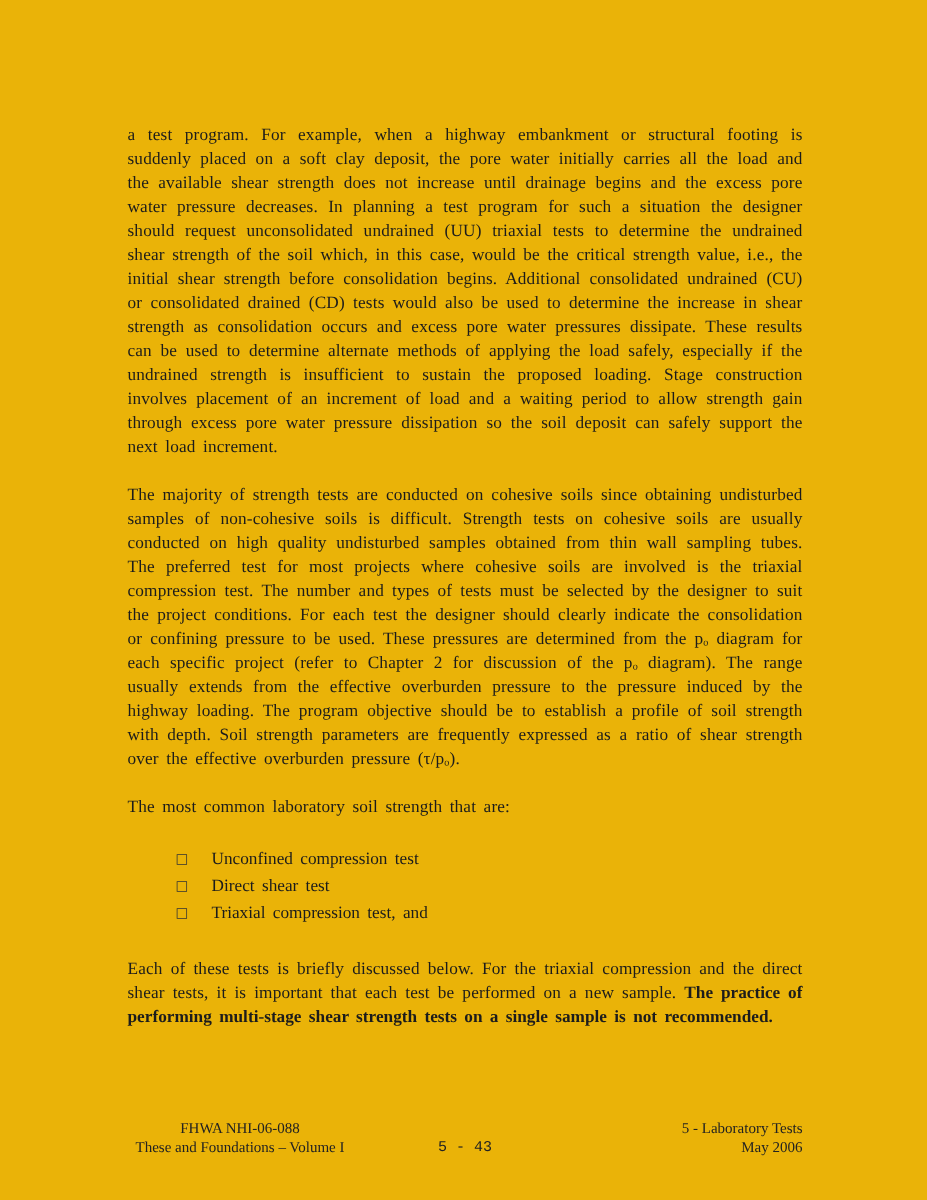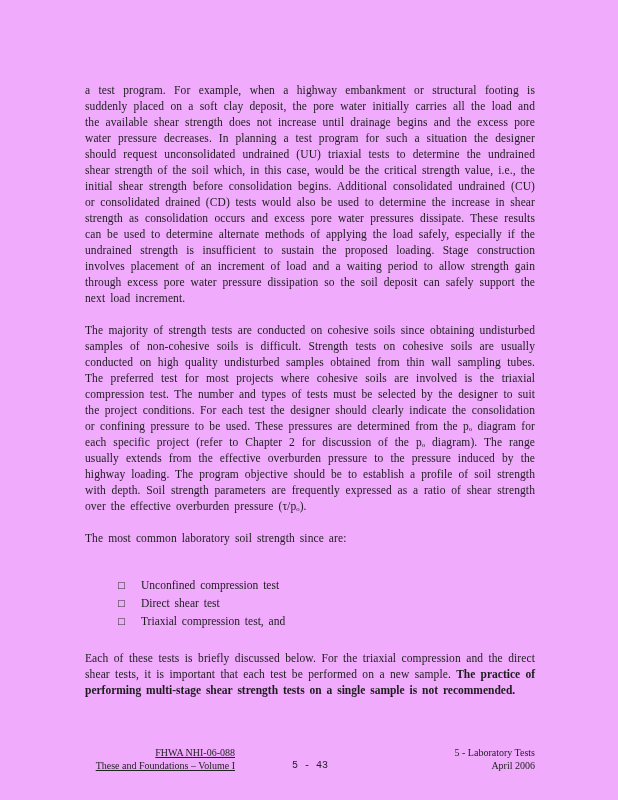--- a/index.html
+++ b/index.html
@@ -6,21 +6,21 @@
   html, body { width: 618px; height: 800px; }
   body {
     background: #efefee;
     font-family: "Liberation Serif", "DejaVu Serif", serif;
     -webkit-font-smoothing: antialiased;
   }
   .page {
     position: relative;
     width: 618px;
     height: 800px;
-    background: #f0abfc;
+    background: #eab308;
     color: #1c1c1c;
     overflow: hidden;
   }
   .content {
     position: absolute;
     top: 82px;
     left: 85px;
     right: 83px;
   }
   .body-text {
@@ -32,21 +32,21 @@
     letter-spacing: 0.1px;
     margin-bottom: 16px;
   }
   .body-text strong {
     font-weight: bold;
     letter-spacing: 0;
   }
   .lead-in { margin-top: 8px; }
   .bullet-list {
     list-style: none;
-    margin: 30px 0 20px 32px;
+    margin: 18px 0 20px 32px;
   }
   .bullet-list li {
     font-size: 11.5px;
     line-height: 18px;
     word-spacing: 2px;
   }
   .bullet {
     display: inline-block;
     width: 24px;
     font-size: 9px;
@@ -61,36 +61,36 @@
     bottom: 28px;
     font-size: 10px;
     line-height: 13px;
     color: #222;
   }
   .footer-row {
     display: flex;
     justify-content: space-between;
   }
   .footer-col { flex: 1; }
-  .footer-col.left  { text-align: right; text-decoration: underline; }
+  .footer-col.left  { text-align: center; }
   .footer-col.center{ text-align: center; font-family: Liberation Mono, monospace; }
   .footer-col.right { text-align: right; }
 </style>
 </head>
 <body>
 
 <div class="page">
 
   <div class="content">
 
     <p class="body-text">a test program.  For example, when a highway embankment or structural footing is suddenly placed on a soft clay deposit, the pore water initially carries all the load and the available shear strength does not increase until drainage begins and the excess pore water pressure decreases.  In planning a test program for such a situation the designer should request unconsolidated undrained (UU) triaxial tests to determine the undrained shear strength of the soil which, in this case, would be the critical strength value, i.e., the initial shear strength before consolidation begins.  Additional consolidated undrained (CU) or consolidated drained (CD) tests would also be used to determine the increase in shear strength as consolidation occurs and excess pore water pressures dissipate.  These results can be used to determine alternate methods of applying the load safely, especially if the undrained strength is insufficient to sustain the proposed loading.  Stage construction involves placement of an increment of load and a waiting period to allow strength gain through excess pore water pressure dissipation so the soil deposit can safely support the next load increment.</p>
 
     <p class="body-text">The majority of strength tests are conducted on cohesive soils since obtaining undisturbed samples of non-cohesive soils is difficult.  Strength tests on cohesive soils are usually conducted on high quality undisturbed samples obtained from thin wall sampling tubes.  The preferred test for most projects where cohesive soils are involved is the triaxial compression test.  The number and types of tests must be selected by the designer to suit the project conditions.  For each test the designer should clearly indicate the consolidation or confining pressure to be used.  These pressures are determined from the pₒ diagram for each specific project (refer to Chapter 2 for discussion of the pₒ diagram).  The range usually extends from the effective overburden pressure to the pressure induced by the highway loading.  The program objective should be to establish a profile of soil strength with depth.  Soil strength parameters are frequently expressed as a ratio of shear strength over the effective overburden pressure (τ/pₒ).</p>
 
-    <p class="body-text lead-in">The most common laboratory soil strength since are:</p>
+    <p class="body-text lead-in">The most common laboratory soil strength that are:</p>
 
     <ul class="bullet-list">
       <li>
         <span class="bullet">□</span><span>Unconfined compression test</span>
       </li>
       <li>
         <span class="bullet">□</span><span>Direct shear test</span>
       </li>
       <li>
         <span class="bullet">□</span><span>Triaxial compression test, and</span>
@@ -106,17 +106,17 @@
 
   <div class="footer">
     <div class="footer-row">
       <div class="footer-col left">FHWA NHI-06-088</div>
       <div class="footer-col center"></div>
       <div class="footer-col right">5 - Laboratory Tests</div>
     </div>
     <div class="footer-row">
       <div class="footer-col left">These and Foundations – Volume I</div>
       <div class="footer-col center">5 - 43</div>
-      <div class="footer-col right">April 2006</div>
+      <div class="footer-col right">May 2006</div>
     </div>
   </div>
 
 </div>
 
 </body></html>

